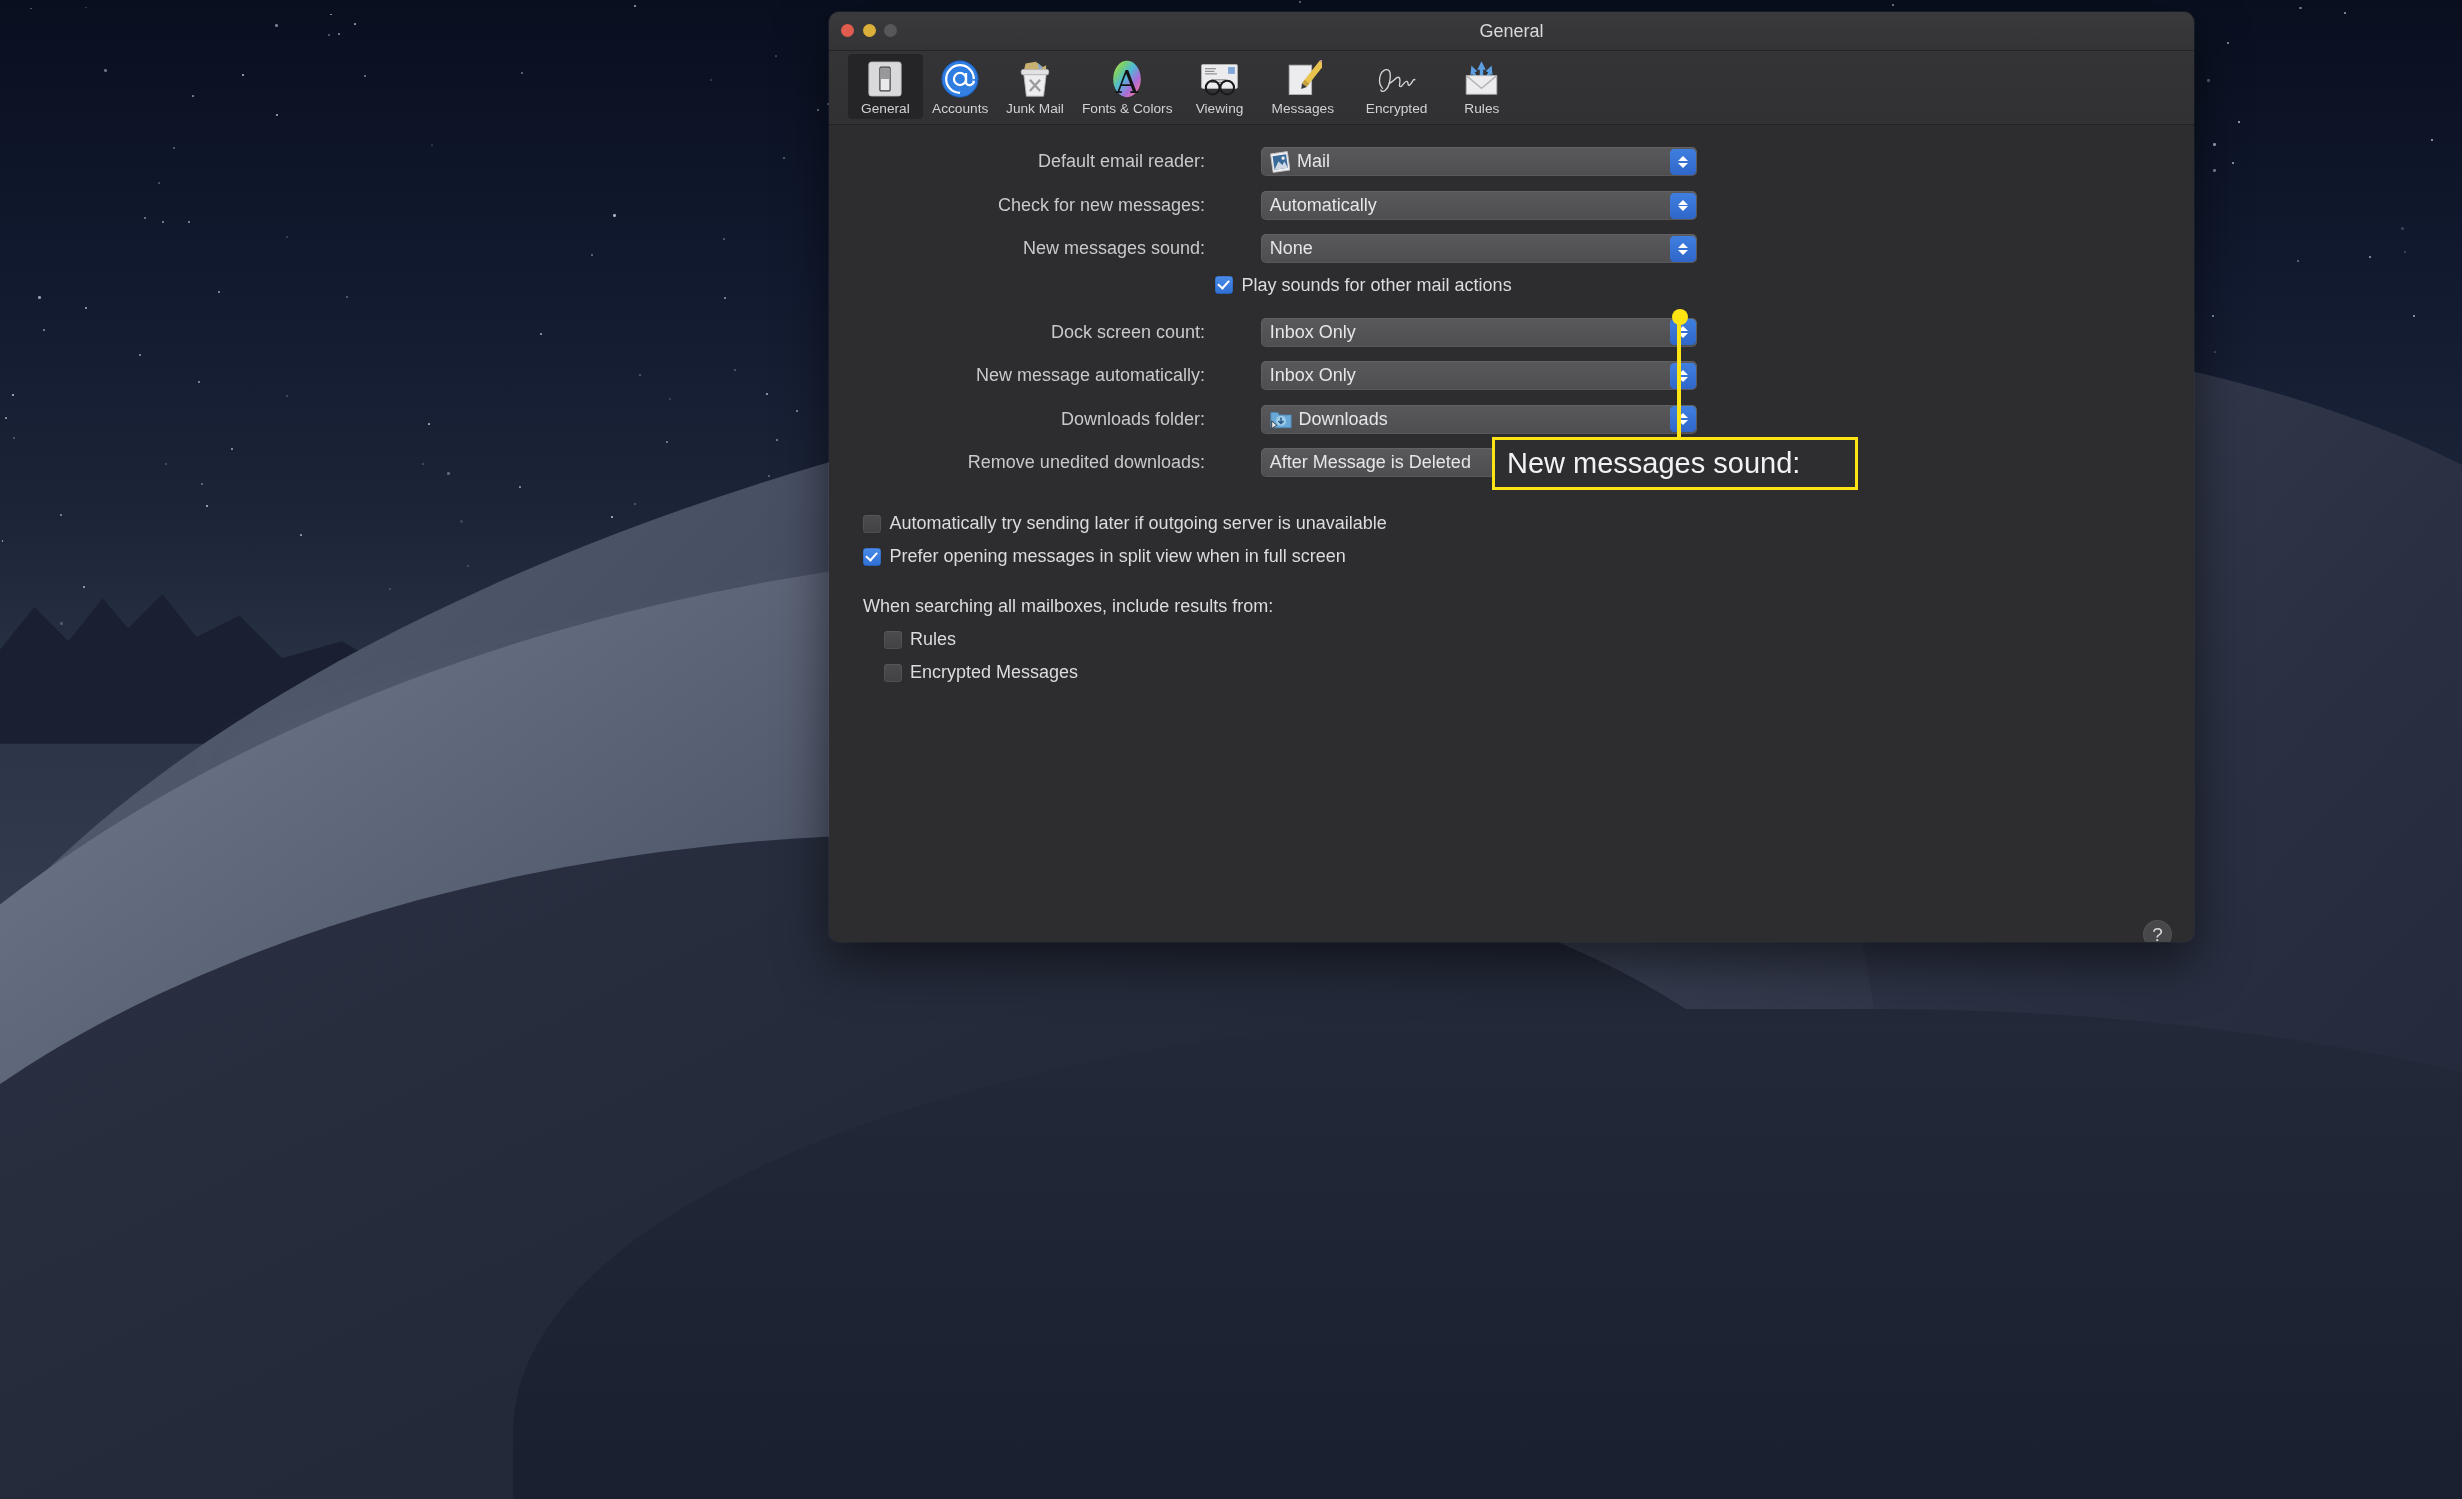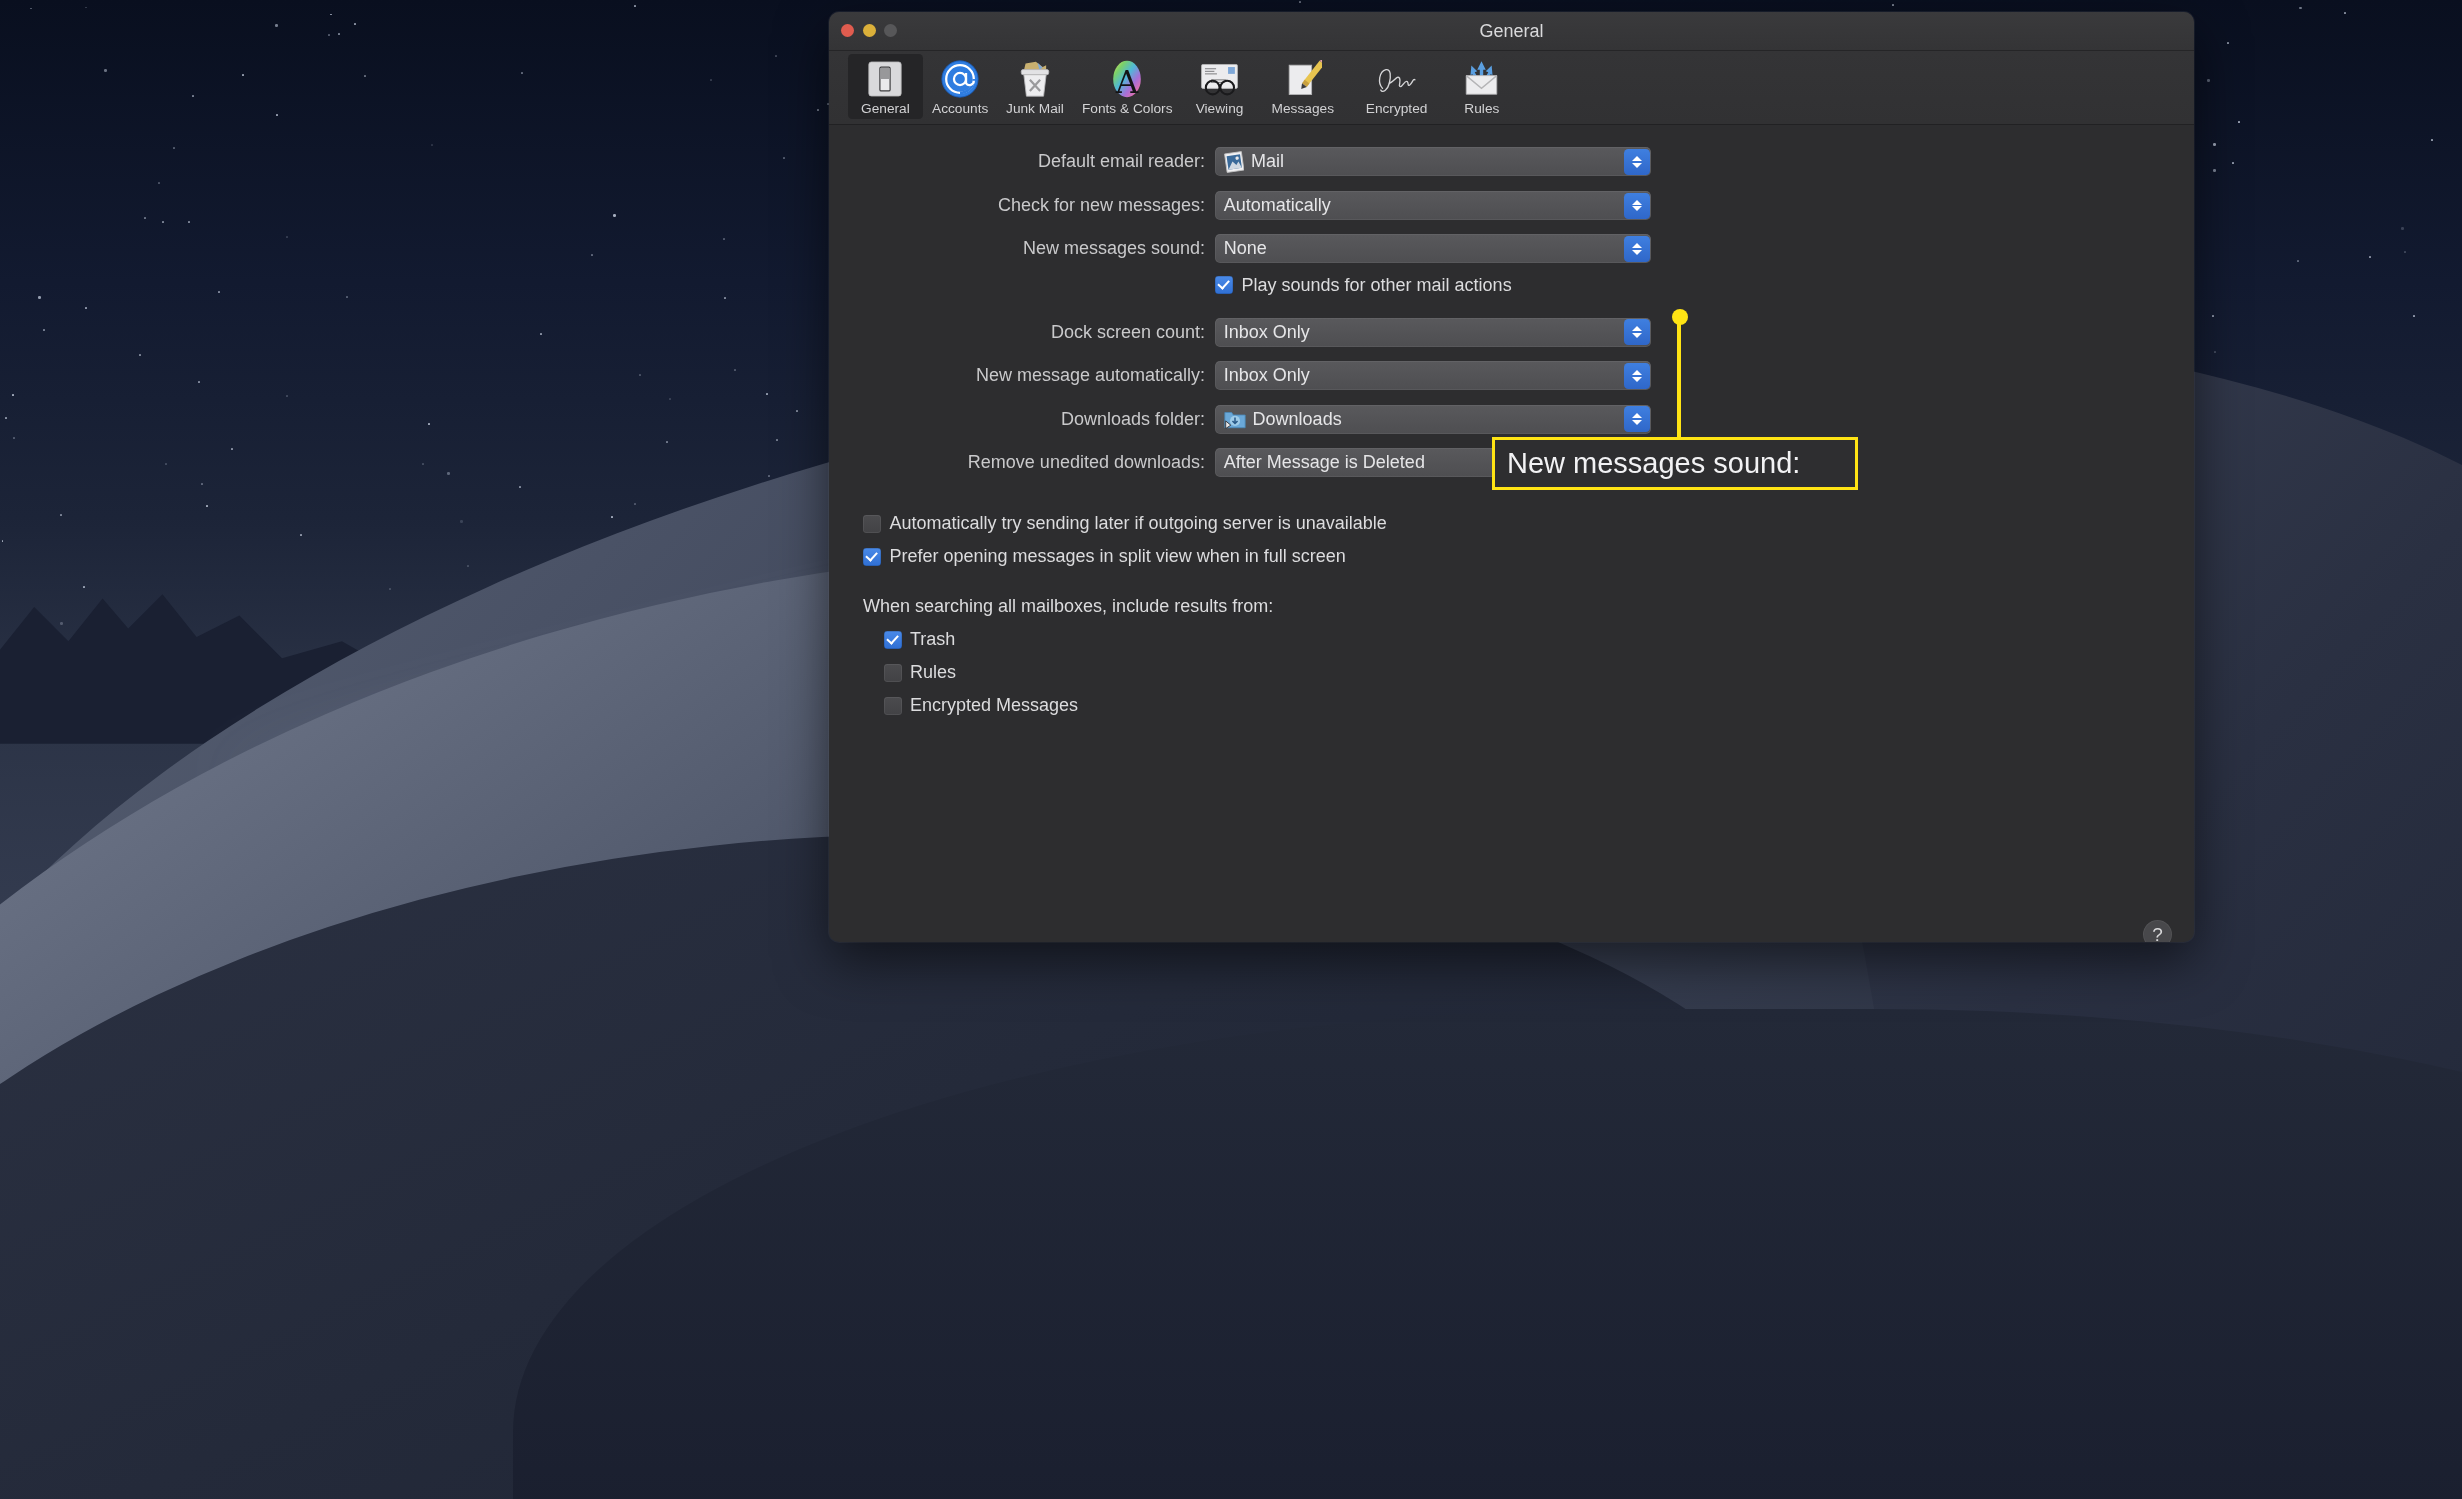--- a/index.html
+++ b/index.html
@@ -89,21 +89,21 @@
   .tb-item{
     width:68px;display:flex;flex-direction:column;align-items:center;
     padding:5.1px 3.4px 3.4px 3.4px;border-radius:4.3px;cursor:default;
   }
   .tb-item.selected{background:#252527;}
   .tb-icon{height:39px;display:flex;align-items:center;justify-content:center;}
   .tb-label{margin-top:2.6px;font-size:13.7px;color:#d2d2d4;white-space:nowrap;}
 
   .content{position:relative;padding:22px 0 0 0;height:821px;}
 
-  .row{display:flex;align-items:center;margin-bottom:14.5px;}
+  .row{display:flex;align-items:center;margin-bottom:14.5px;gap:46px;}
   .lbl{
     width:376px;text-align:right;padding-right:10.3px;
     font-size:18px;color:#c9c9cb;white-space:nowrap;
   }
   .popup{
     position:relative;width:419px;height:29px;border-radius:5.1px;
     background:linear-gradient(#59595c,#4e4e51);
     box-shadow:inset 0 0 0 0.9px rgba(255,255,255,.06);
     display:flex;align-items:center;padding:0 8.5px;
   }
@@ -647,26 +647,20 @@
         <span class="cb on">
             <i class="tick"></i>
           </span>
         <span class="cbtext">Prefer opening messages in split view when in full screen</span>
       </div>
 
       <div class="section-head">When searching all mailboxes, include results from:</div>
 
       <div class="sub-list">
         <div class="cbrow">
-          <span class="cb on">
-              <i class="tick"></i>
-            </span>
-          <span class="cbtext">Trash</span>
-        </div>
-        <div class="cbrow">
           <span class="cb off"></span>
           <span class="cbtext">Rules</span>
         </div>
         <div class="cbrow">
           <span class="cb off"></span>
           <span class="cbtext">Encrypted Messages</span>
         </div>
       </div>
     </div>
 

